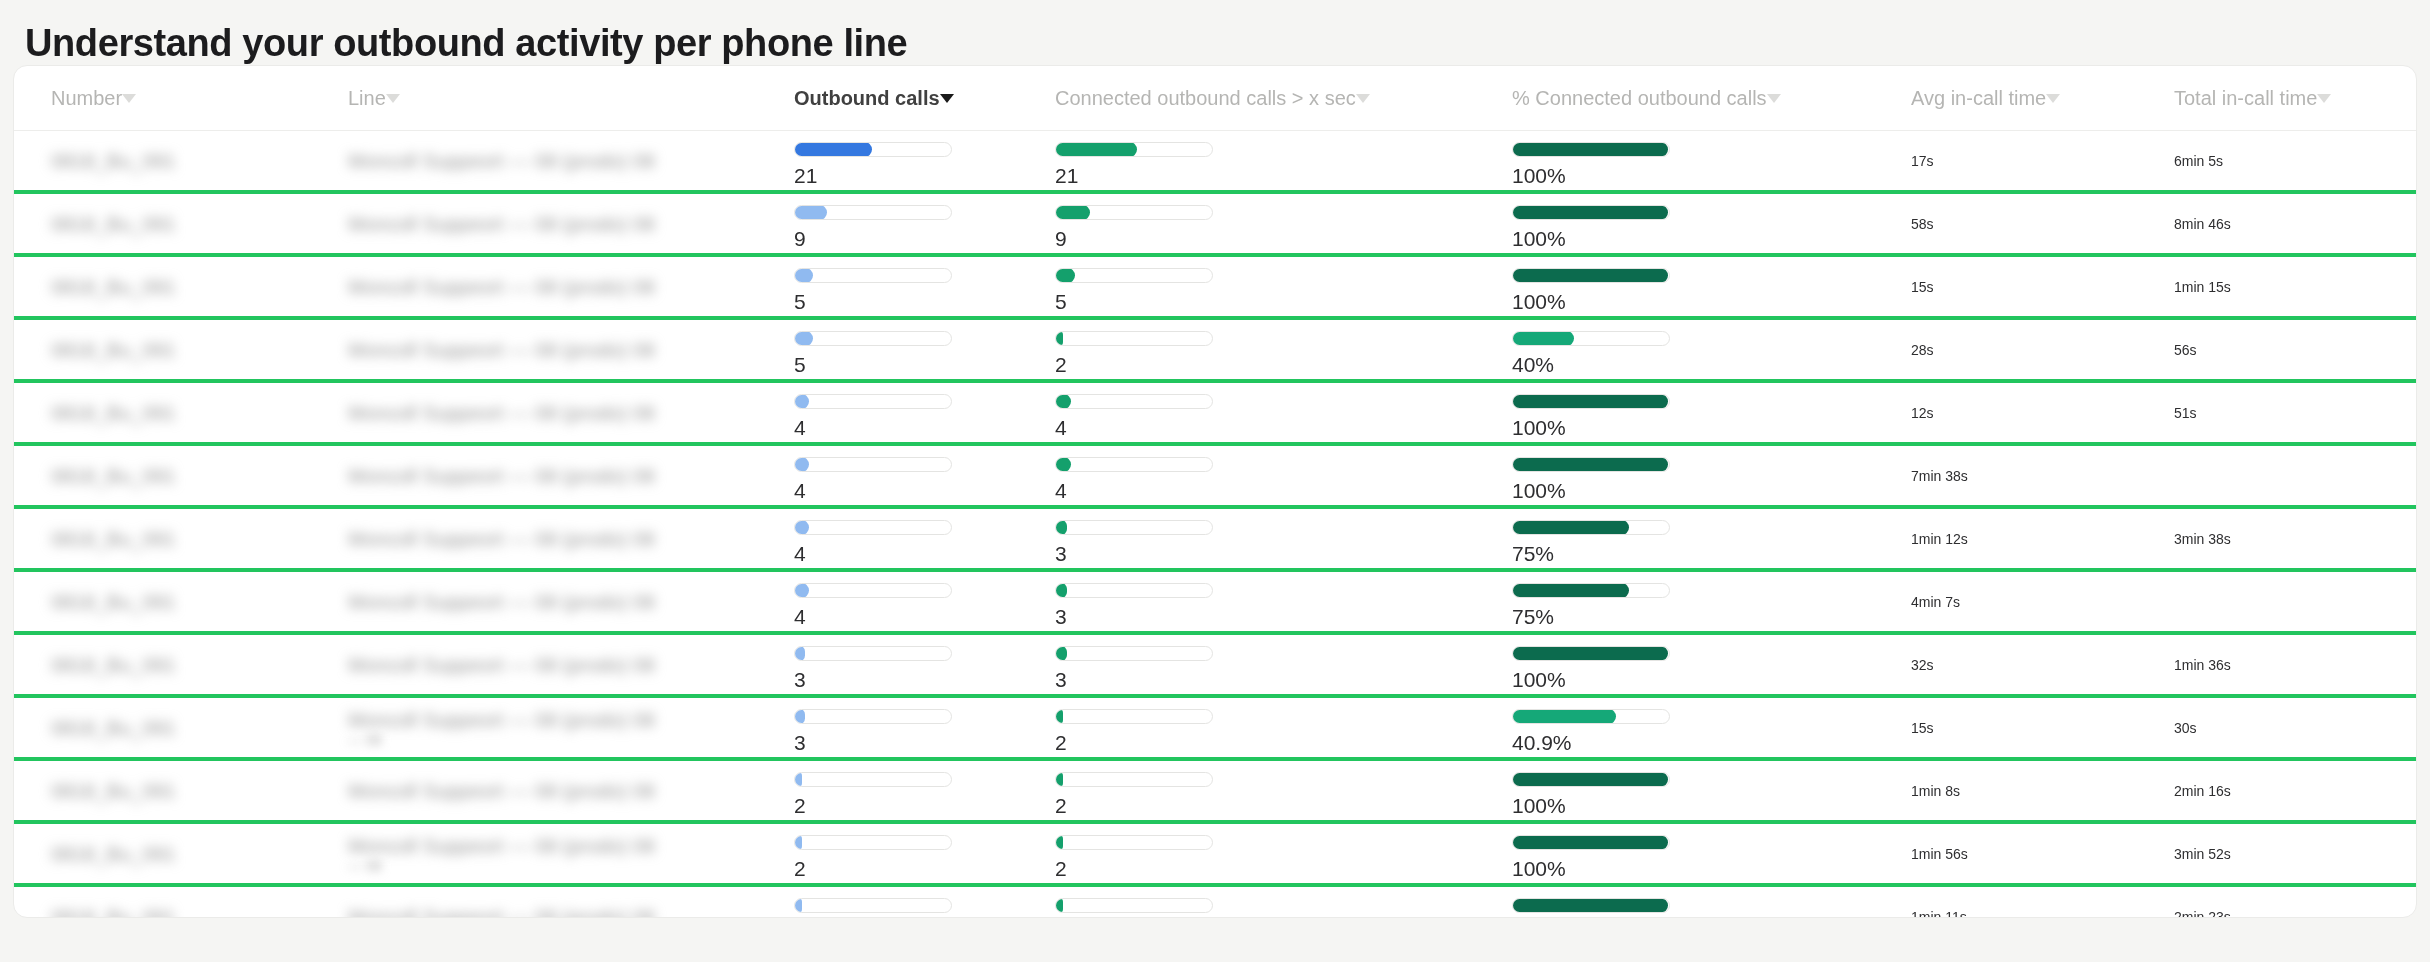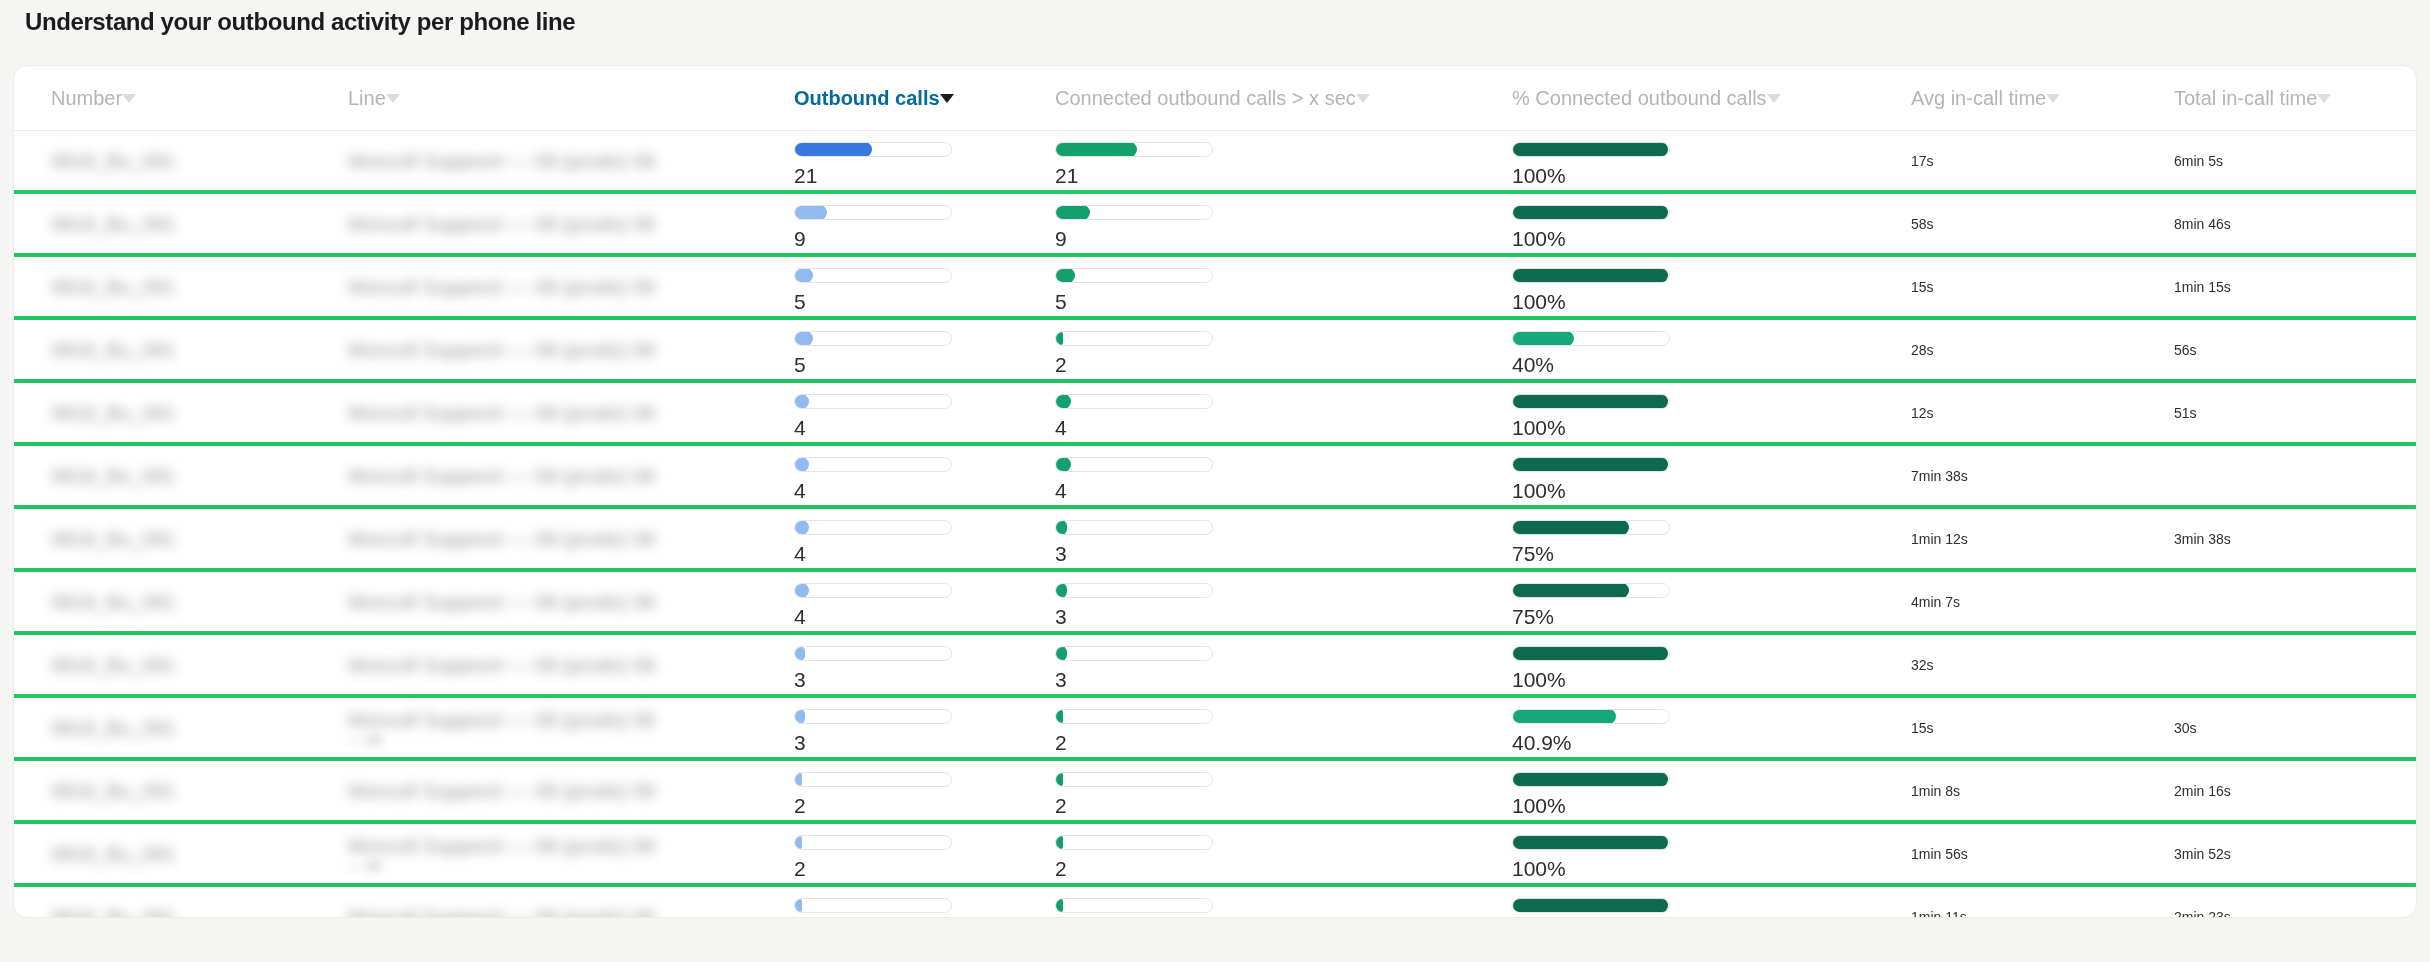--- a/index.html
+++ b/index.html
@@ -4,22 +4,22 @@
 <style>
   * { margin:0; padding:0; box-sizing:border-box; }
   html,body { width:2430px; height:962px; overflow:hidden; }
   body {
     background:#f5f5f3;
     font-family:"Liberation Sans","DejaVu Sans",sans-serif;
     color:#2e2e30;
     position:relative;
   }
   .page-title {
-    position:absolute; left:25px; top:8px;
-    font-size:24px; font-weight:700; letter-spacing:-0.4px; color:#1c1c1e;
+    position:absolute; left:25px; top:22px;
+    font-size:38px; font-weight:700; letter-spacing:-0.4px; color:#1c1c1e;
   }
   .card {
     position:absolute; left:13px; top:65px;
     width:2404px; height:853px;
     background:#ffffff;
     border:1px solid #ebebe9;
     border-radius:14px;
     overflow:hidden;
   }
   .grid-row {
@@ -30,21 +30,21 @@
   .thead {
     height:65px;
     border-bottom:1px solid #ededeb;
     align-items:center;
   }
   .th {
     display:flex; align-items:center; gap:0;
     font-size:20px; color:#b5b5b3; cursor:pointer;
     white-space:nowrap; overflow:hidden;
   }
-  .th.sorted { color:#0369a1; font-weight:700; }
+  .th.sorted { color:#404040; font-weight:700; }
   .caret {
     width:0; height:0; flex:none;
     border-left:7px solid transparent;
     border-right:7px solid transparent;
     border-top:9px solid #dcdcda;
   }
   .th.sorted .caret { border-top-color:#1a1a1a; }
   .trow {
     height:63px;
     border-bottom:4px solid #22c55e;
@@ -413,20 +413,21 @@
       </div>
       <div class="metric-value">3</div>
     </div>
     <div class="cell-metric">
       <div class="bar-track">
         <div class="bar-fill" style="width: 100%; background: rgb(12, 107, 78);"></div>
       </div>
       <div class="metric-value">100%</div>
     </div>
     <div class="cell-time">32s</div>
+    <div class="cell-time">1min 36s</div>
   </div>
 
   <div class="grid-row trow">
     <div class="cell-redacted">
       <div>
         <div class="blur-text">0818_Bu_091</div>
       </div>
     </div>
     <div class="cell-redacted">
       <div>

